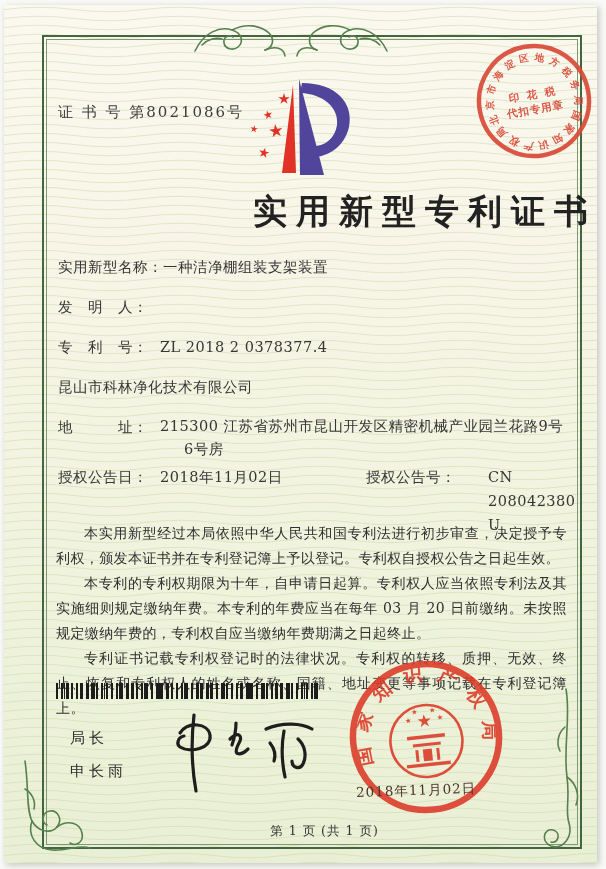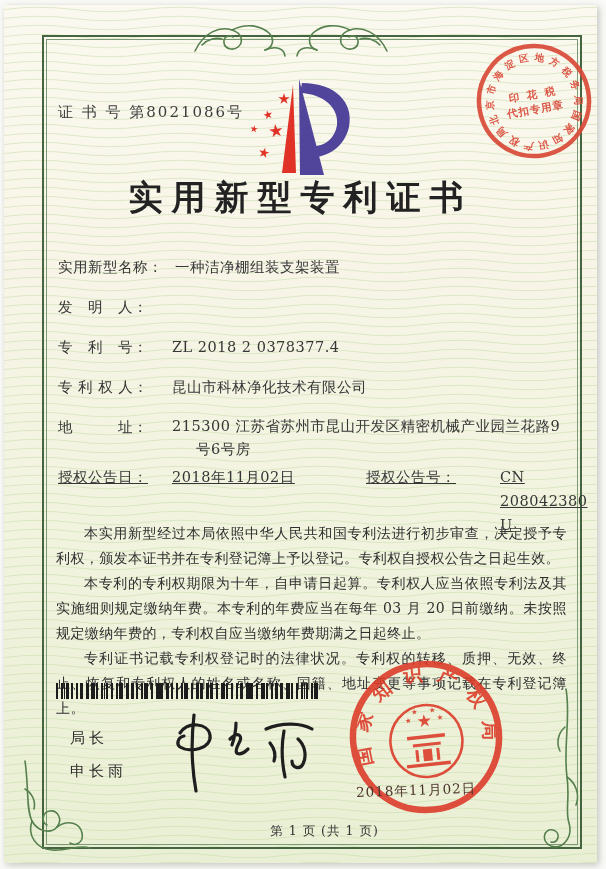--- a/index.html
+++ b/index.html
@@ -14,30 +14,30 @@
   .frame {
     position:absolute; left:38px; right:15px; top:30px; bottom:14px;
     border:2px solid #44653f; z-index:1;
   }
   .frame::before { content:""; position:absolute; inset:2px; border:1px solid #7d9a74; }
   .content { position:absolute; inset:0; z-index:2; }
 
   .cert-no { position:absolute; left:54px; top:98px; font-size:15px; letter-spacing:2px; color:#3c3c3c; }
   .logo { position:absolute; left:232px; top:68px; }
   .tax-stamp { position:absolute; left:468px; top:34px; transform:rotate(-10deg); opacity:.92; }
-  .title { position:absolute; left:0; right:0; top:170px; text-align:center;
+  .title { position:absolute; left:0; right:0; top:184px; text-align:right;
            font-size:34px; font-weight:bold; letter-spacing:9px; color:#222; }
 
   .fields { position:absolute; left:54px; right:32px; top:250px; font-size:14.5px; color:#363636; }
   .frow { display:flex; margin-bottom:16px; line-height:24px; }
   .flabel { flex:0 0 102px; letter-spacing:.5px; white-space:pre; }
-  .fvalue { flex:1; letter-spacing:.5px;margin-left:12px; }
+  .fvalue { flex:1; letter-spacing:.5px; }
   .addr-row { margin-bottom:4px; }
   .addr-val { padding-left:24px; text-indent:-24px; line-height:23px; }
-  .grant-row { display:flex; margin-bottom:0;text-decoration:underline; }
+  .grant-row { display:flex; margin-bottom:0; }
   .grant-col-l { display:flex; flex:0 0 308px; }
   .grant-col-r { display:flex; flex:1;gap:20px; }
 
   .bodytext { position:absolute; left:52px; right:30px; top:516px; font-size:14px;
               line-height:25px; color:#2f2f2f; text-align:justify; letter-spacing:.4px; }
   .bodytext p { text-indent:2em; }
 
   .barcode { position:absolute; left:52px; top:678px; width:262px; height:16px;
     background:
       repeating-linear-gradient(90deg,#1c1c1c 0 2px,transparent 2px 5px),
@@ -152,21 +152,20 @@
           <span class="fvalue">一种洁净棚组装支架装置</span>
         </div>
         <div class="frow">
           <span class="flabel">发　明　人：</span>
         </div>
         <div class="frow">
           <span class="flabel">专　利　号：</span>
           <span class="fvalue">ZL 2018 2 0378377.4</span>
         </div>
         <div class="frow">
-          <span class="flabel">专 利 权 人：</span>
           <span class="fvalue">昆山市科林净化技术有限公司</span>
         </div>
         <div class="frow addr-row">
           <span class="flabel">地　　　址：</span>
           <span class="fvalue addr-val">215300 江苏省苏州市昆山开发区精密机械产业园兰花路9号6号房</span>
         </div>
         <div class="frow grant-row">
           <span class="grant-col-l">
             <span class="flabel">授权公告日：</span>
             <span class="fvalue">2018年11月02日</span>

